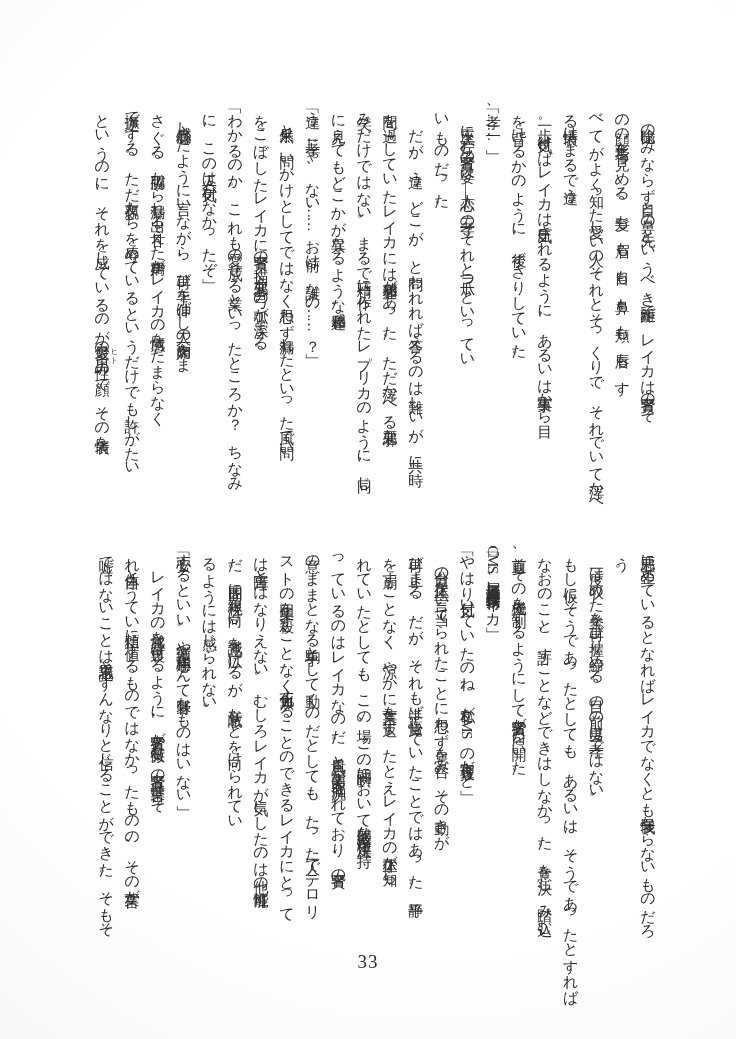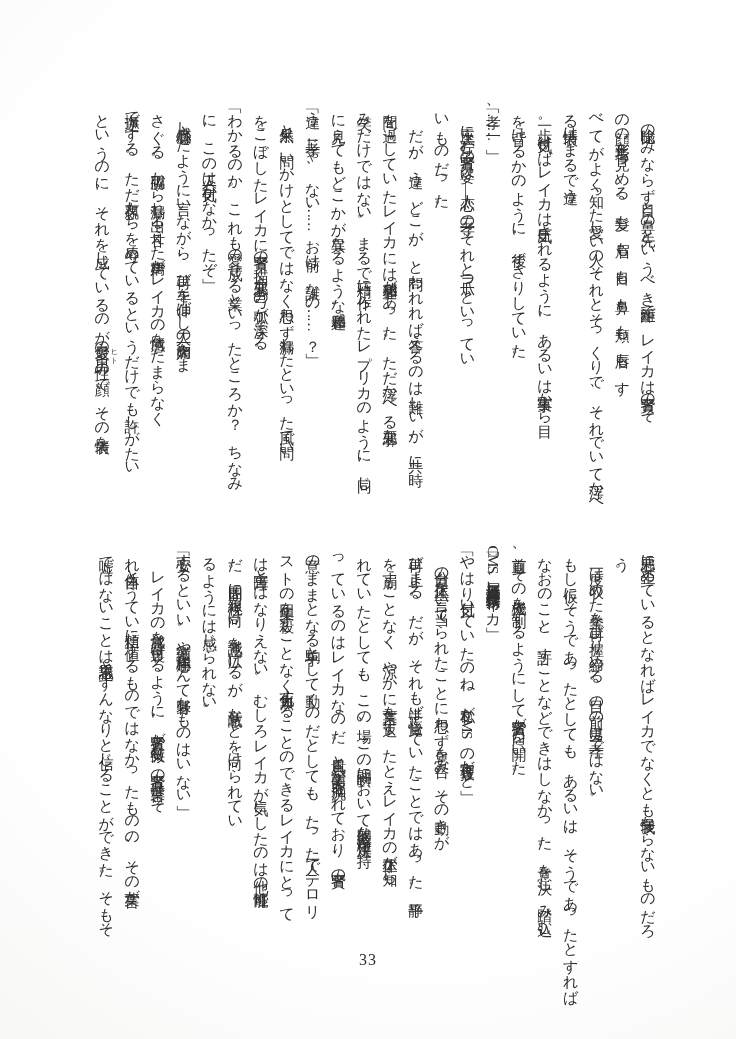--- a/index.html
+++ b/index.html
@@ -42,21 +42,21 @@
     font-size: 7.5px;
     letter-spacing: 0;
     color: #3a3a3a;
   }
   .page-number {
     position: absolute;
     left: 0;
     top: 951px;
     width: 736px;
     text-align: center;
-    font-size: 16px;
+    font-size: 19px;
     letter-spacing: 1px;
     color: #2e2e2e;
   }
 </style>
 </head>
 <body>
 
 <div class="page">
   <section class="text-block upper">
       <div class="line">　比喩のみならず目と鼻の先というべき距離で、レイカは賢者のそ</div>

